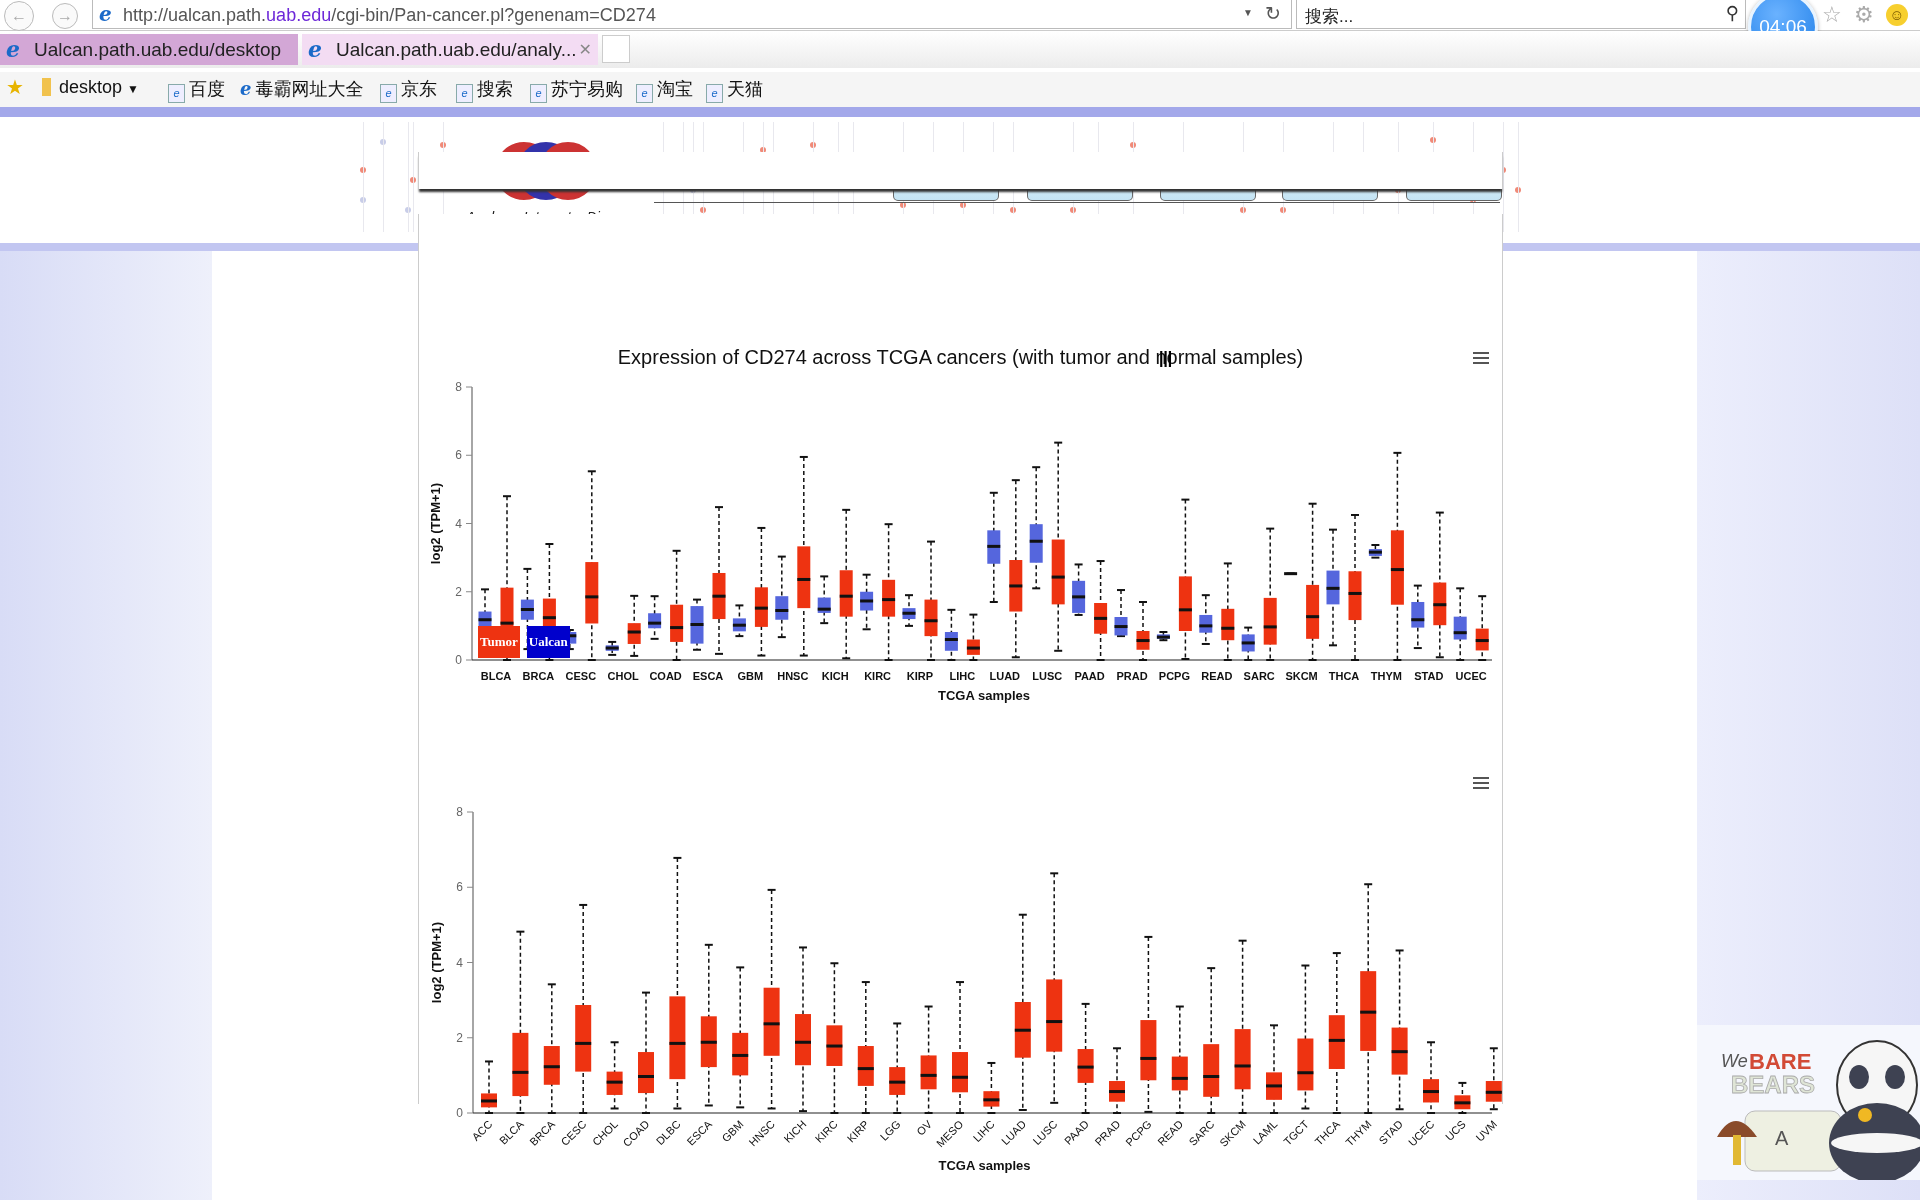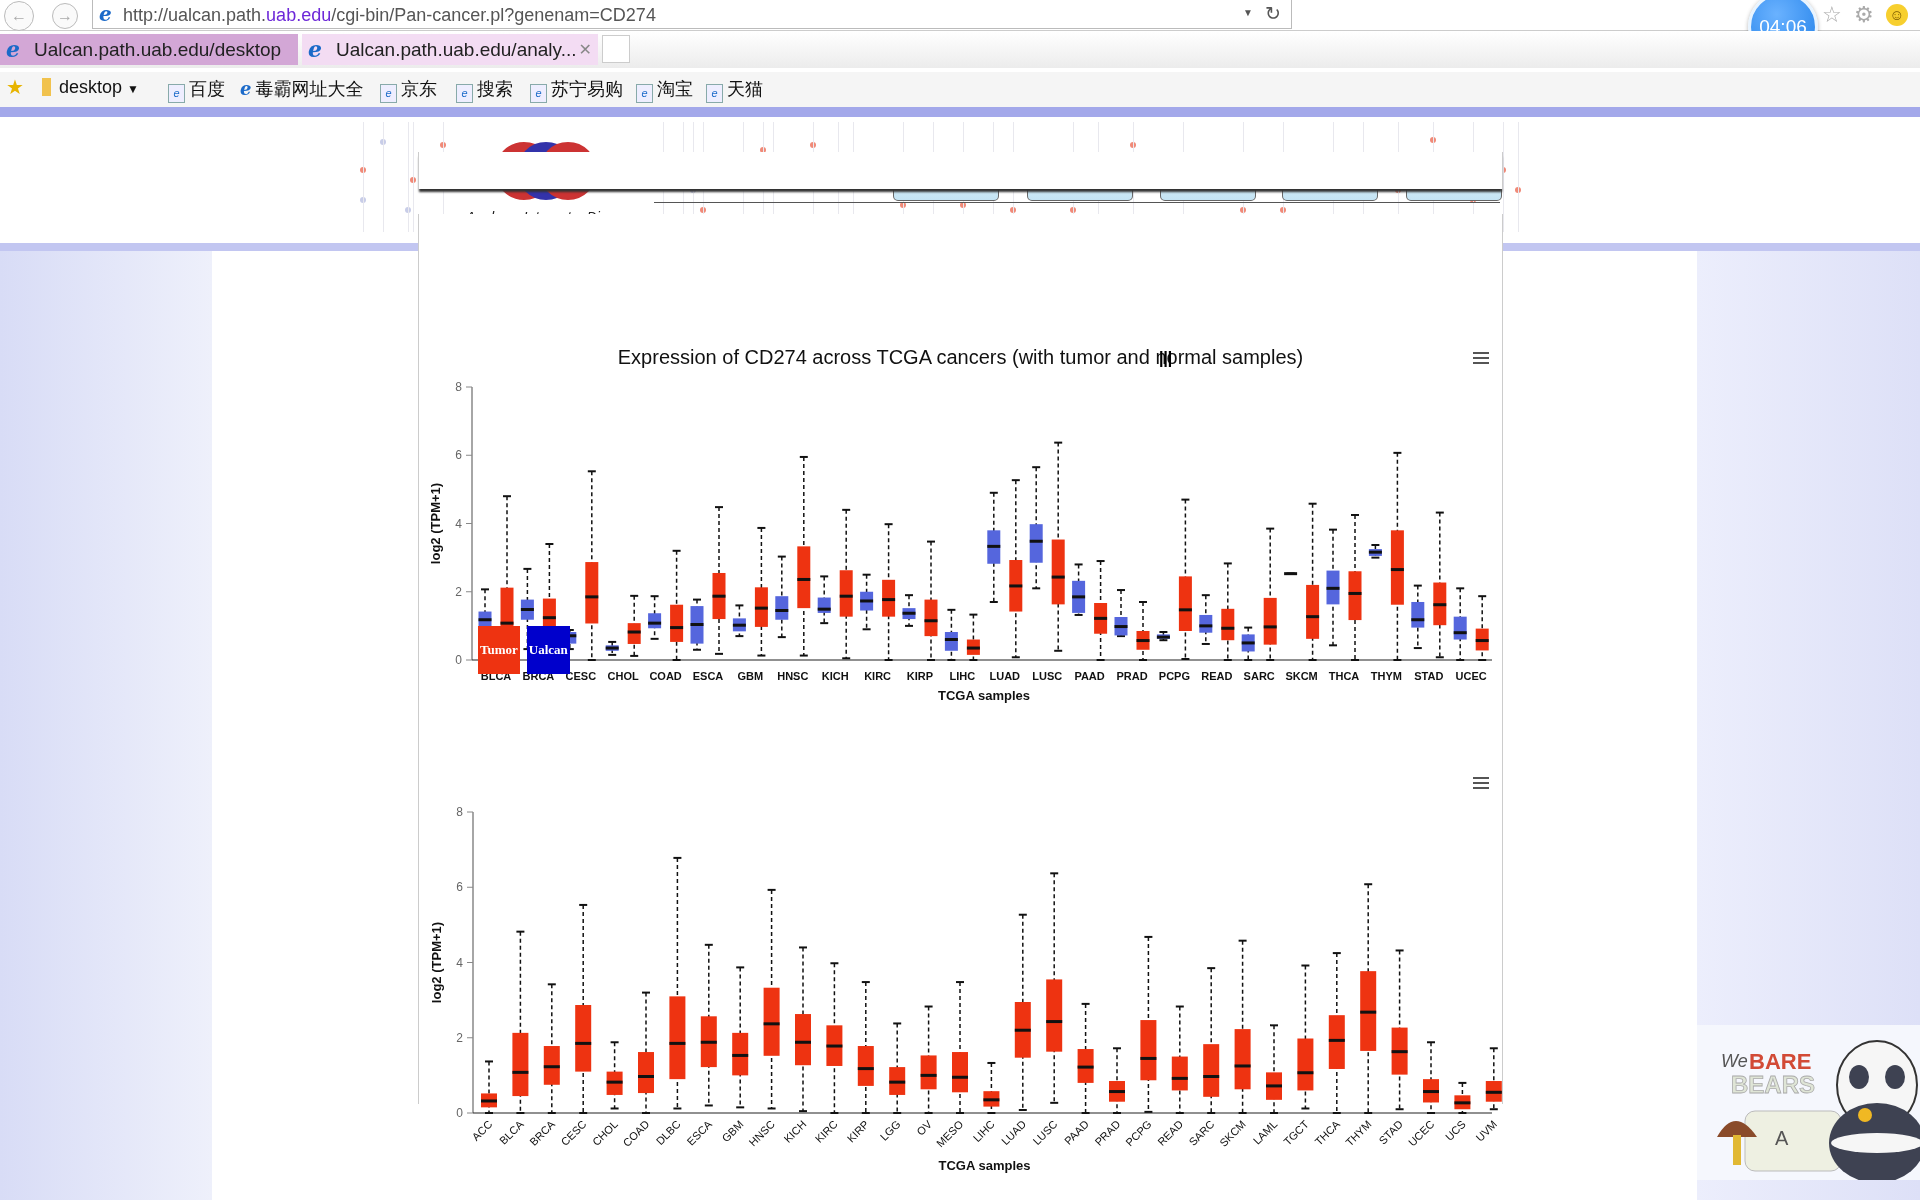--- a/index.html
+++ b/index.html
@@ -38,41 +38,45 @@
   .navbutton{position:absolute;top:40px;height:44px;border:1px solid #666;border-top:4px solid #666;border-radius:5px;background:linear-gradient(#e9f5fb,#c4e4f4);box-sizing:border-box;font-size:17px;color:#111;text-align:center;line-height:36px;cursor:pointer;}
   
   #box1{position:absolute;left:418px;top:152px;width:1083px;height:37px;background:#fff;border-left:1px solid #ccc;border-right:1px solid #ccc;box-shadow:0 4px 2px -1px #333;}
   #box1-line{position:absolute;left:654px;top:202px;width:846px;height:1px;background:#555;}
   #chartpanel{position:absolute;left:418px;top:214px;width:1083px;height:890px;background:#fff;border-left:1px solid #ccc;border-right:1px solid #ccc;}
   .chart-title{position:absolute;left:0;width:100%;text-align:center;font-size:20px;color:#111;}
   .menu-icon{position:absolute;width:16px;height:12px;cursor:pointer;}
   .menu-icon span{display:block;height:2px;background:#555;margin-bottom:3px;}
   svg text{font-family:"Liberation Sans",sans-serif;}
   #legend{position:absolute;left:478px;top:626px;height:16px;font-family:"Liberation Serif",serif;font-weight:bold;font-size:13px;}
-  .leg{display:inline-block;padding:16px 2px;color:#fff;margin-right:7px;line-height:16px;}
+  .leg{display:inline-block;padding:8px 2px;color:#fff;margin-right:7px;line-height:16px;}
   #cursor{position:absolute;left:1158px;top:347px;font-size:22px;color:#000;font-family:"DejaVu Sans",sans-serif;}
   
   #taskbar{position:absolute;left:0;top:1228px;width:1920px;height:20px;background:#dfe3ea;}
   #tb-search{position:absolute;left:72px;top:2px;width:514px;height:18px;background:#fff;}
   #tb-app{position:absolute;left:734px;top:4px;width:296px;height:16px;background:#555;}
   .tb-ic{position:absolute;top:5px;width:18px;height:15px;}
   #clock{position:absolute;left:1758px;top:-2px;font-size:16px;color:#111;}
   #bears{position:absolute;left:1697px;top:1025px;width:223px;height:155px;background:#f5f7fd;}
 </style>
 </head>
 <body>
 
 <div id="addrbar">
   <div class="navbtn" style="left:4px">←</div>
   <div class="navbtn" style="left:52px;top:3px;width:24px;height:24px;line-height:23px">→</div>
   <div id="url-box">
     <span class="ie-icon" style="position:absolute;left:6px;top:2px;font-size:20px">e</span>
     <div id="url-text"><span>http://ualcan.path.</span><b>uab.edu</b><span>/cgi-bin/Pan-cancer.pl?genenam=CD274</span></div>
     <span style="position:absolute;right:38px;top:7px;font-size:10px;color:#555">▼</span>
     <span style="position:absolute;right:10px;top:2px;font-size:19px;color:#555">↻</span>
+  </div>
+  <div id="search-box">
+    <span id="search-text">搜索...</span>
+    <span style="position:absolute;right:6px;top:2px;font-size:18px;color:#333">⚲</span>
   </div>
   <span style="position:absolute;left:1822px;top:2px;font-size:22px;color:#aaa">☆</span>
   <span style="position:absolute;left:1854px;top:2px;font-size:22px;color:#aaa">⚙</span>
   <span style="position:absolute;left:1886px;top:4px;width:22px;height:22px;border-radius:50%;background:#f7cf2e;font-size:15px;text-align:center;line-height:22px;color:#7a5a00">☺</span>
 </div>
 <div id="timer">04:06</div>
 
 <div id="tabbar">
   <div class="tab" id="tab1">
     <span class="ie-icon">e</span>

